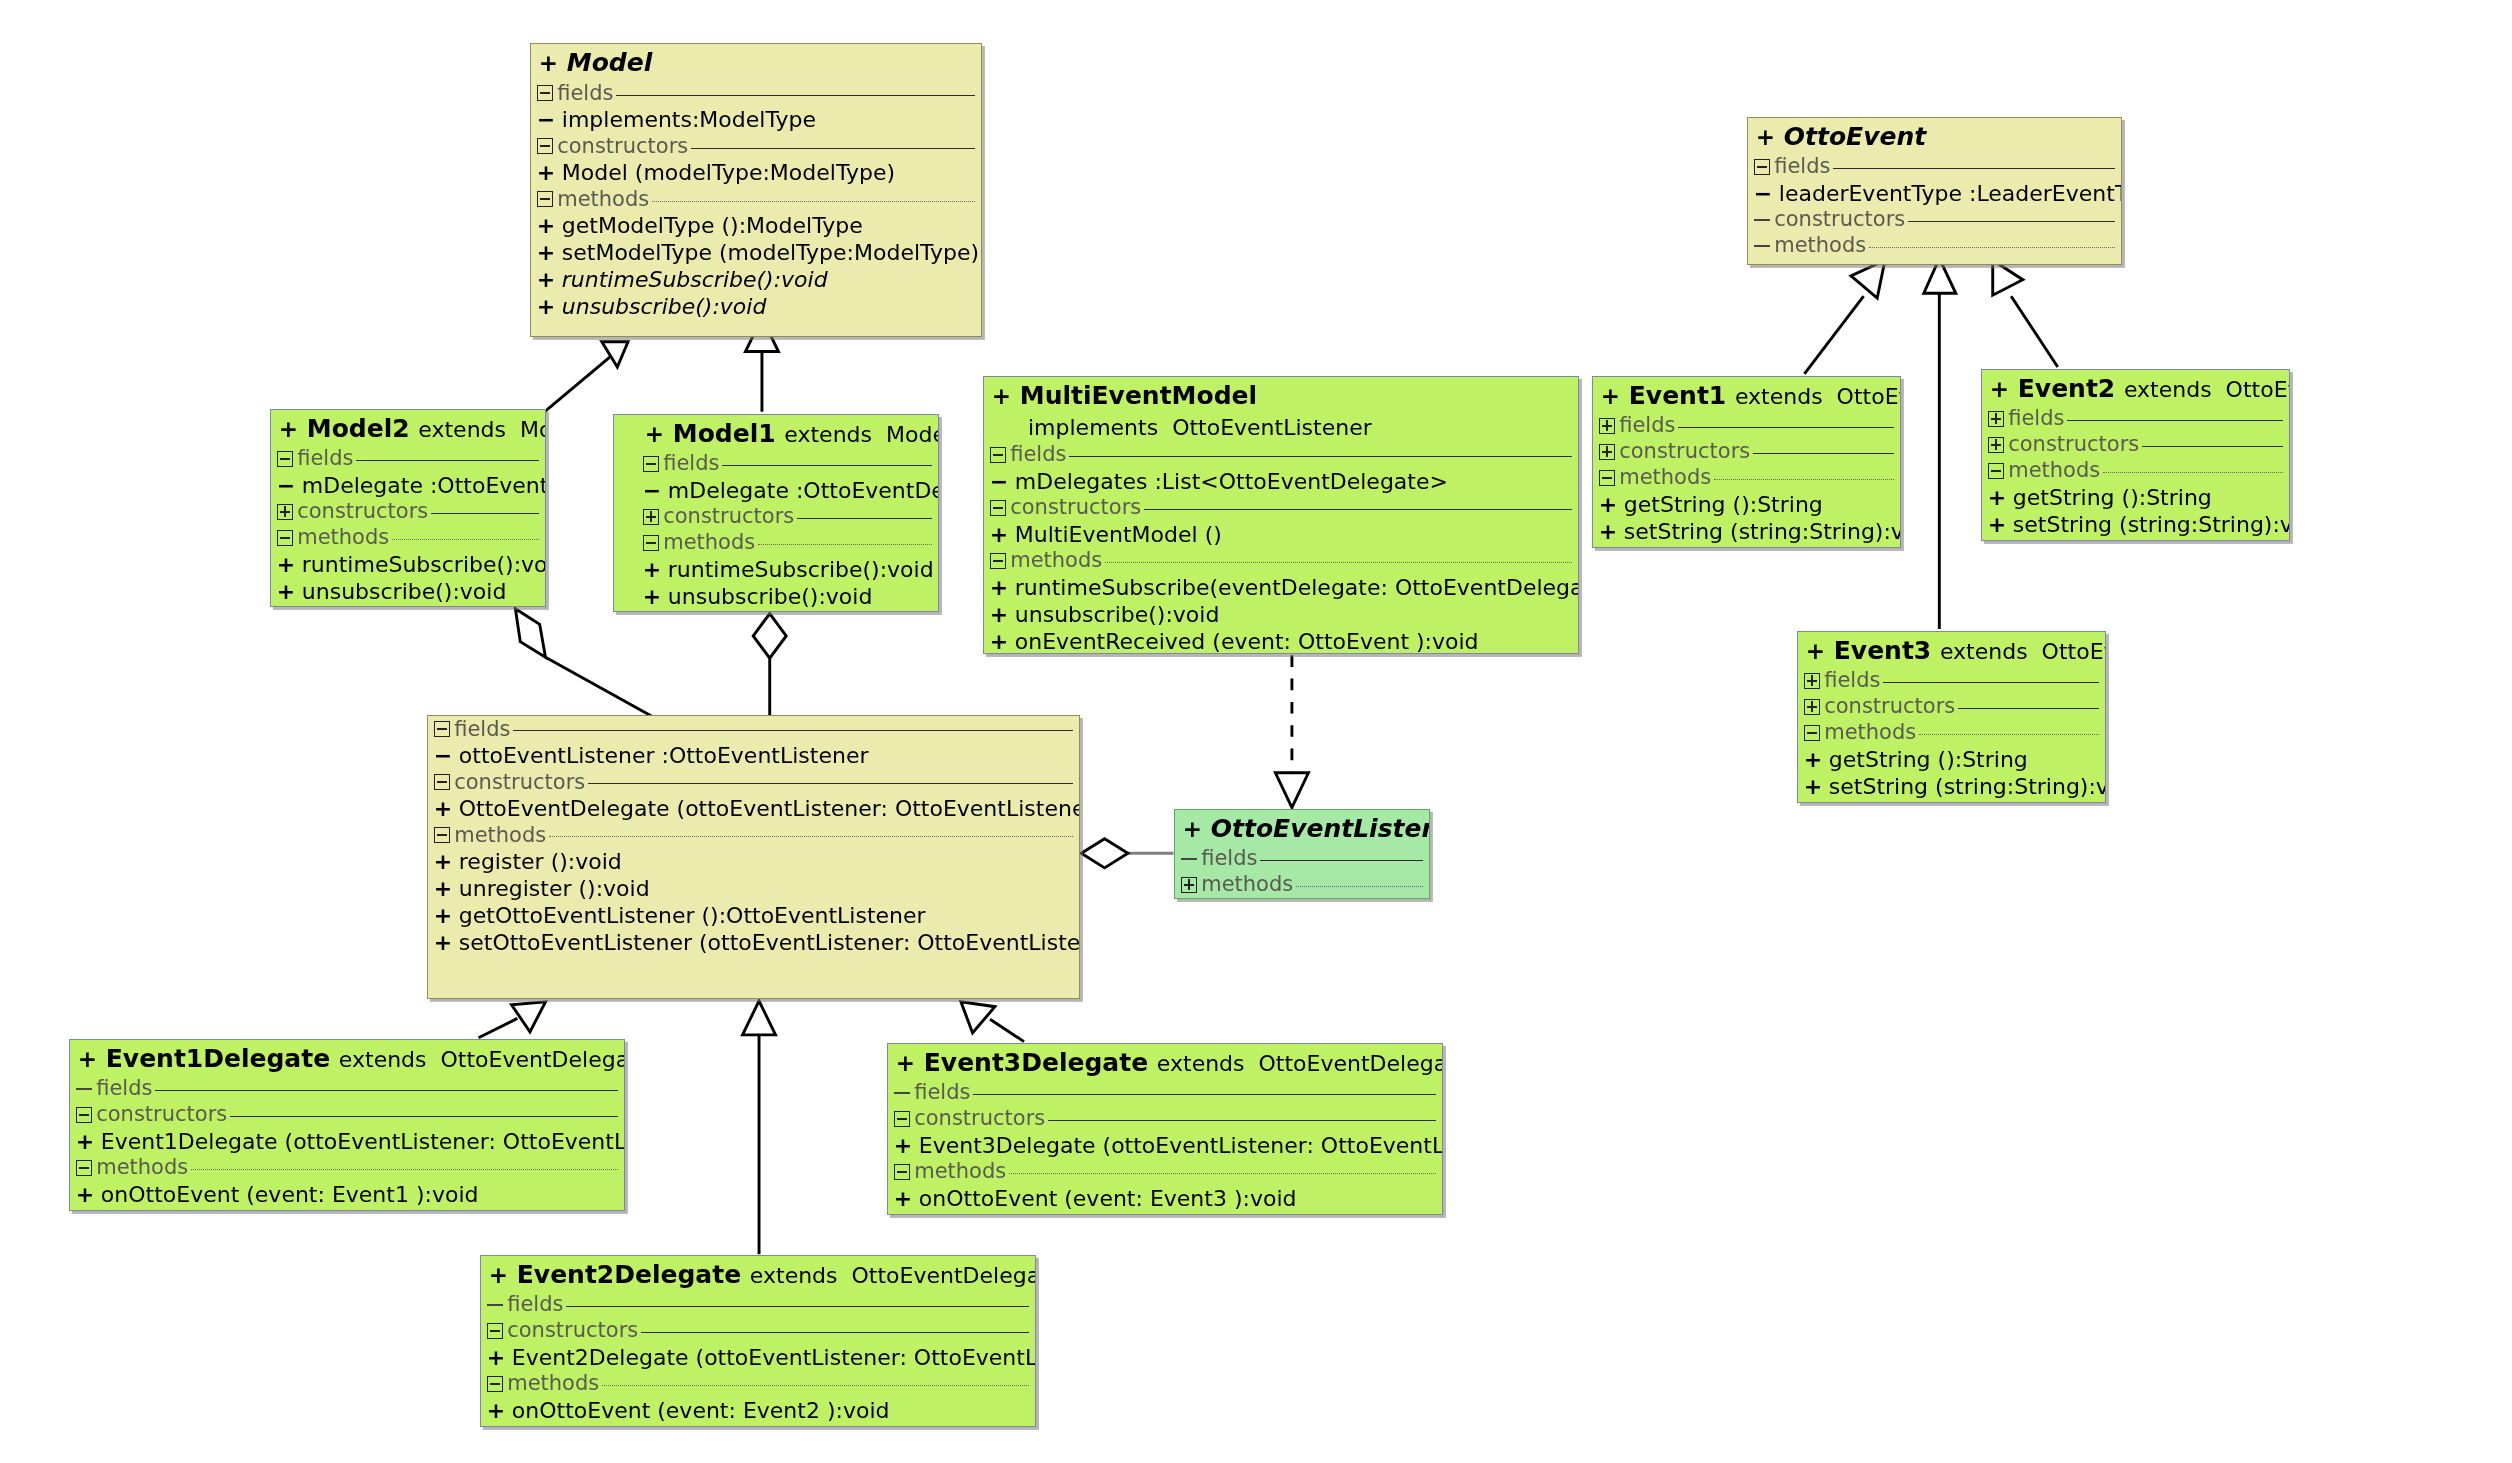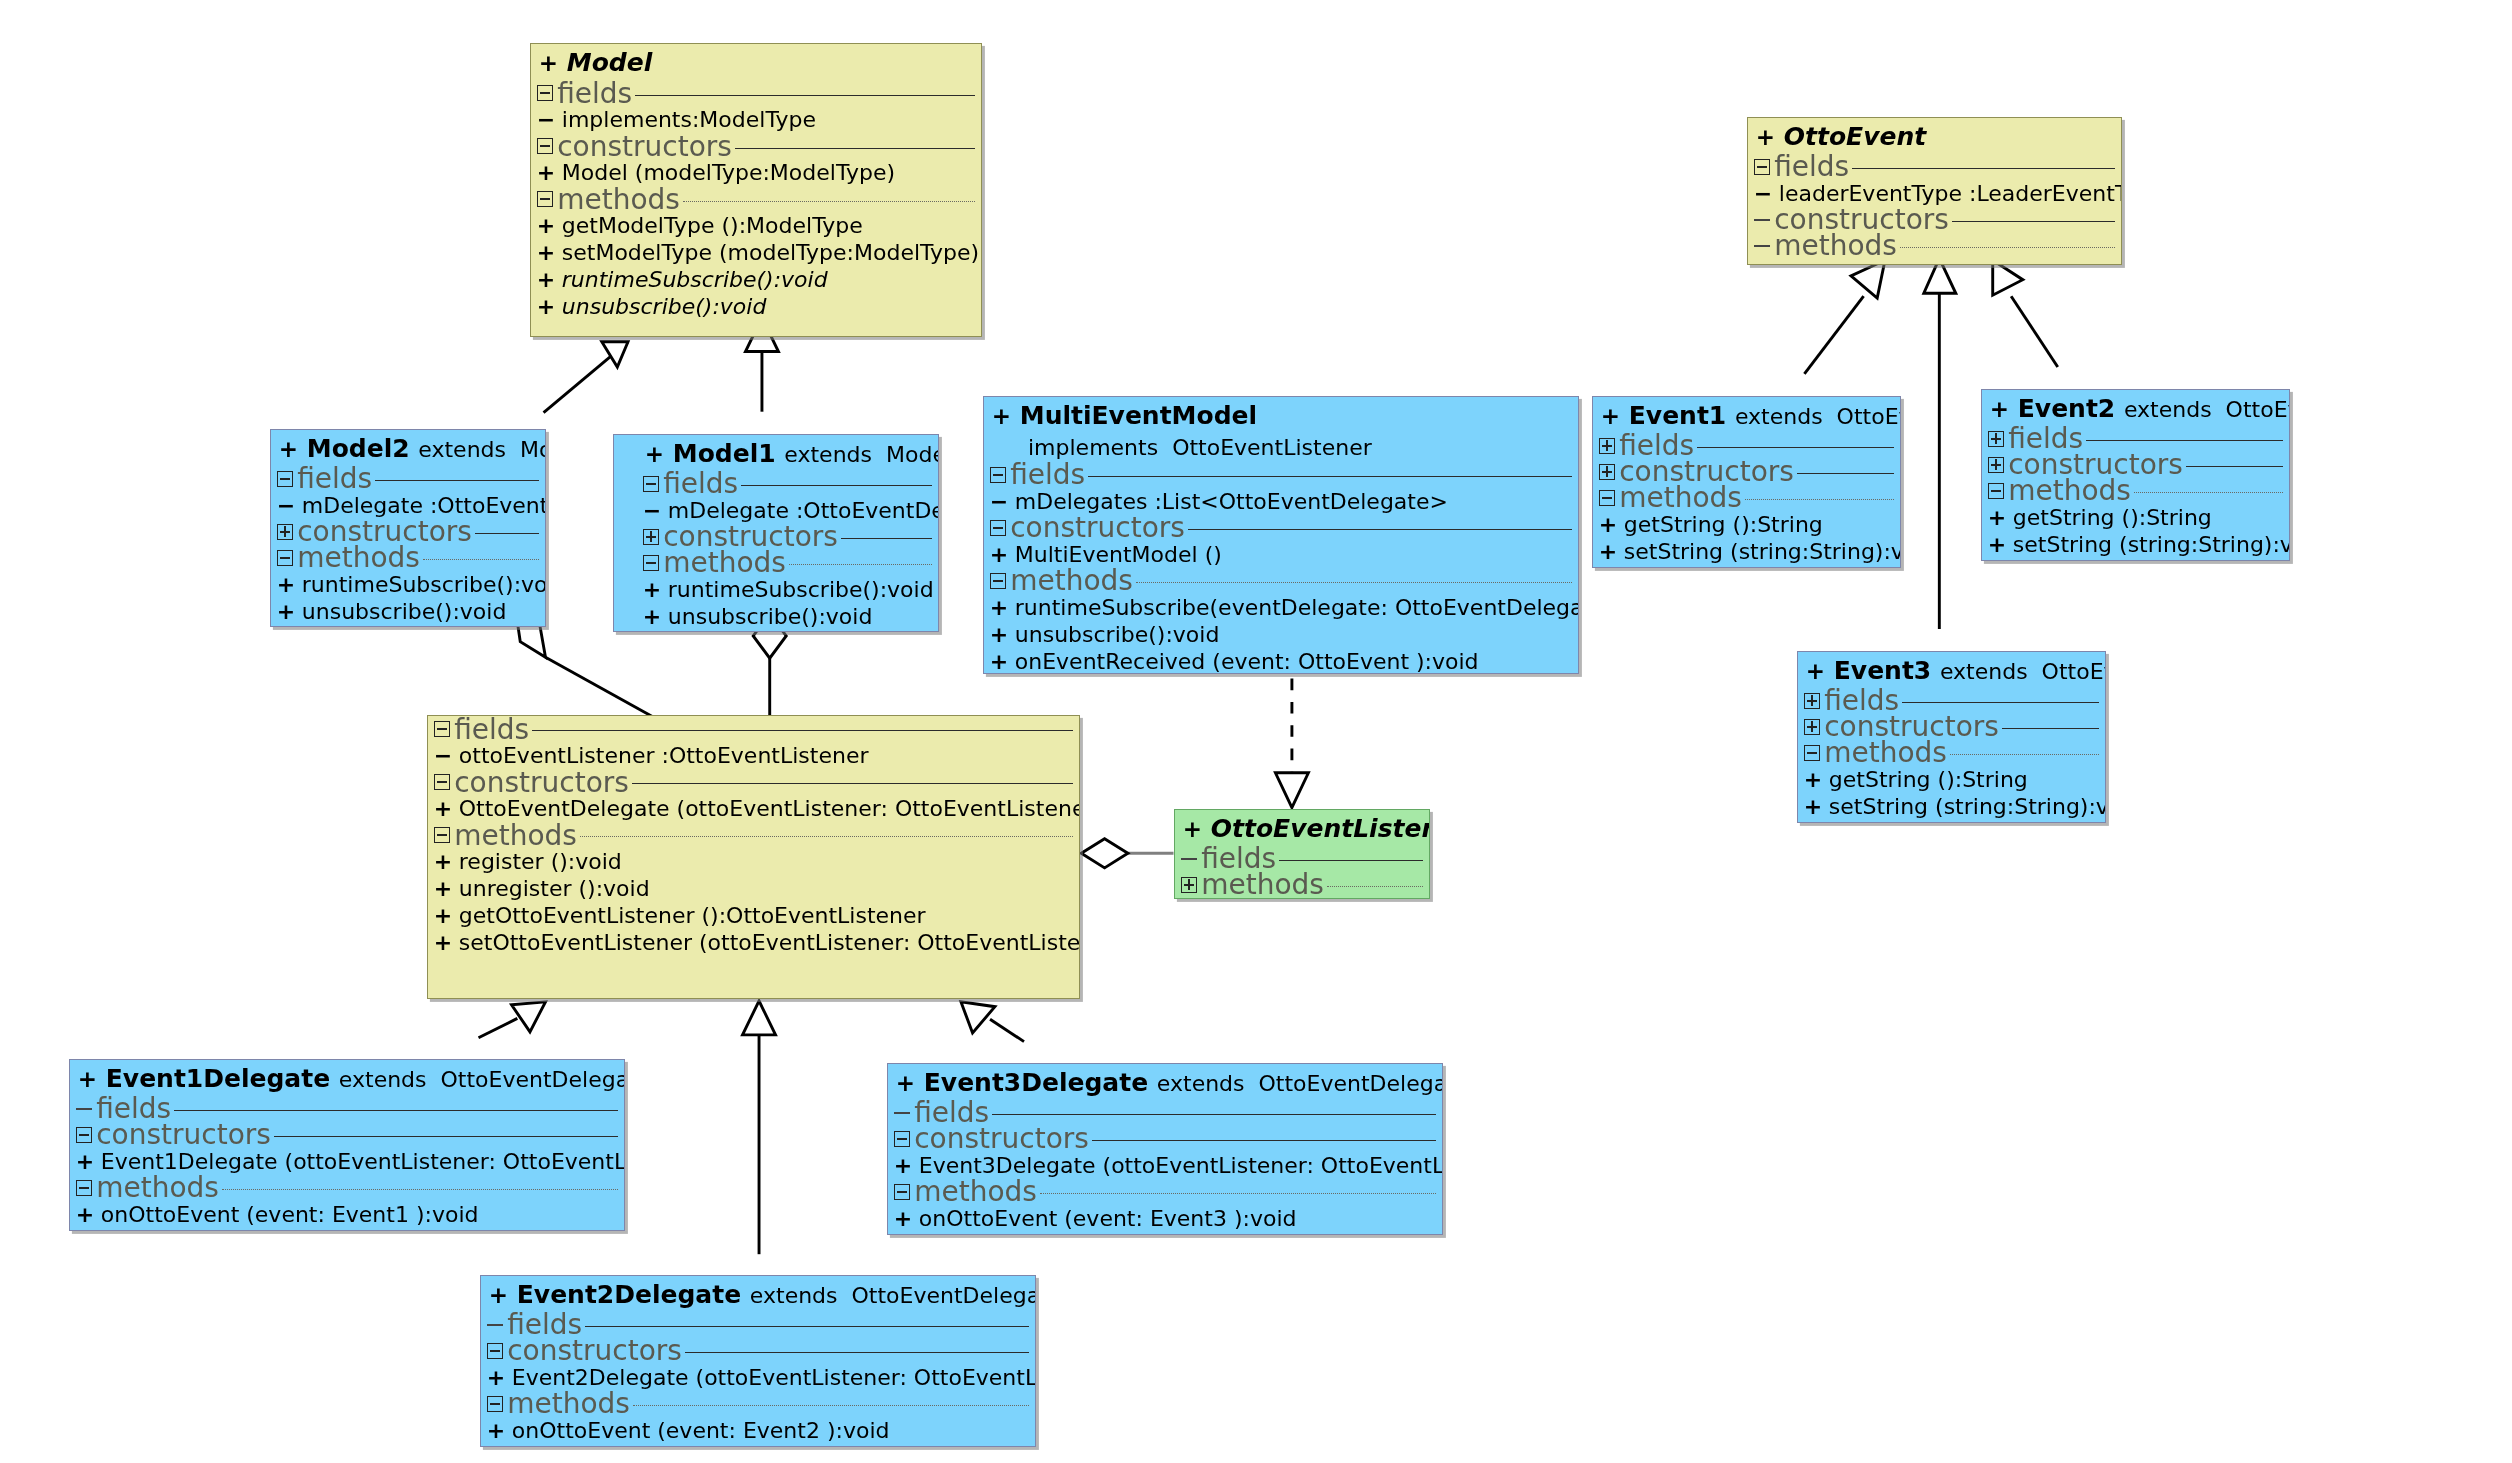--- a/index.html
+++ b/index.html
@@ -35,23 +35,22 @@
     border: 1.9px solid #8a8a5a;
     box-shadow: 2.9px 2.9px 0 rgba(120,120,120,0.55);
     padding: 0;
     overflow: hidden;
   }
   .uml-class.yellow {
     background: #ebebad;
     border-color: #8f8f54;
   }
   .uml-class.blue {
-    background: #7dd3fc;
+    background: #bef264;
     border-color: #7e86ab;
-    margin-top: 20px;
   }
   .uml-class.green {
     background: #a6e8a6;
     border-color: #63a863;
   }
   .cls-header {
     padding: 3.9px 7.8px 1.9px 7.8px;
     white-space: nowrap;
     font-size: 24px;
     line-height: 29px;
@@ -121,21 +120,21 @@
   .sect-icon.dash::before {
     content: "";
     position: absolute;
     left: 0; right: 0;
     top: 50%;
     height: 1.9px;
     margin-top: -1px;
     background: #444;
   }
   .sect-label {
-    font-size: 28px;
+    font-size: 21px;
     color: #5a5a50;
     line-height: 23px;
     flex: 0 0 auto;
   }
   .sect-rule {
     flex: 1 1 auto;
     height: 0;
     margin-left: 2.9px;
     border-top: 1.9px solid #2b2b2b;
     position: relative;

